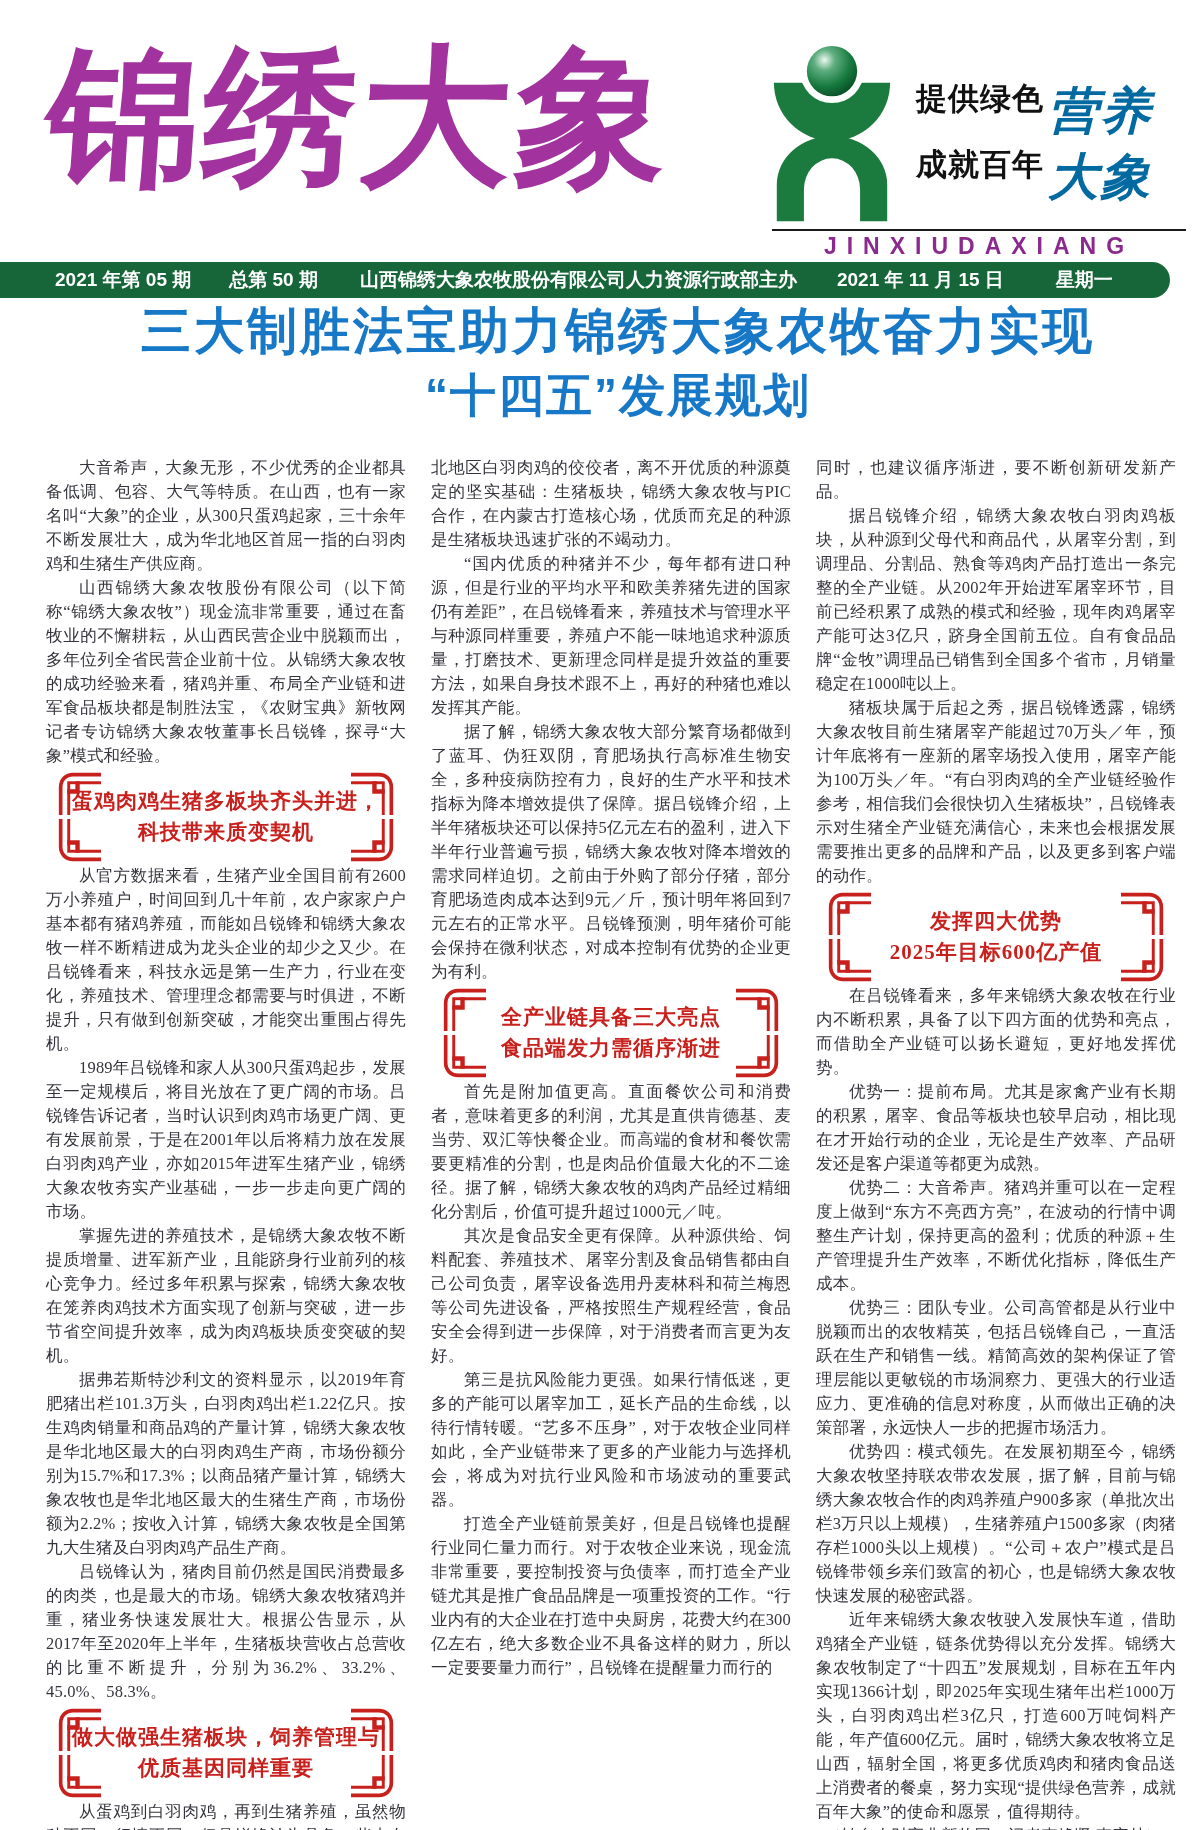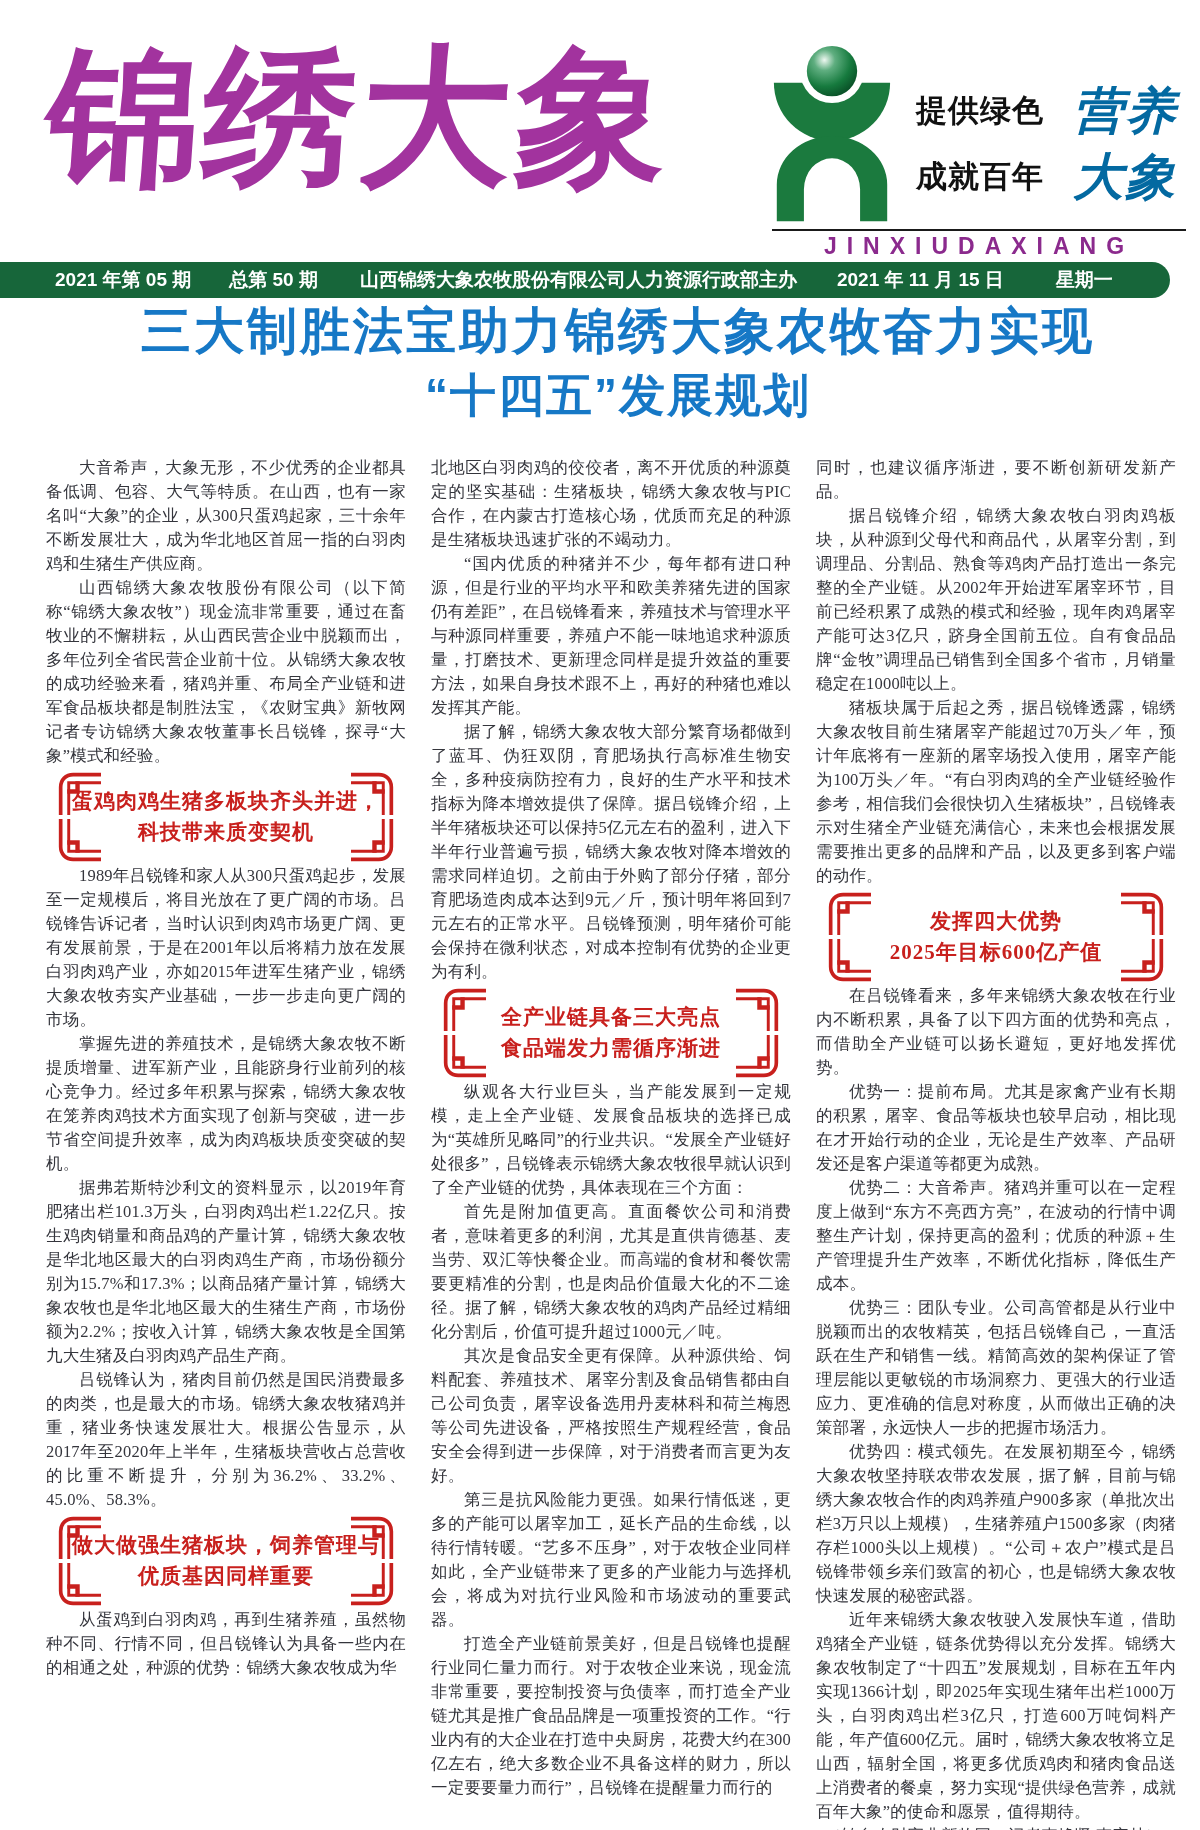--- a/index.html
+++ b/index.html
@@ -6,21 +6,21 @@
   .page{position:relative;width:1200px;height:1830px;background:#fff;overflow:hidden;
         font-family:"Liberation Serif","DejaVu Serif",serif;}
 
   
   .masthead-title{position:absolute;left:48px;top:30px;width:630px;
     font-size:152px;line-height:1.15;font-weight:bold;color:#a2339e;
     letter-spacing:4px;transform:skewX(-4deg);font-family:"DejaVu Serif","Liberation Serif",serif;
     white-space:nowrap;}
   .logo{position:absolute;left:768px;top:44px;width:128px;height:184px;}
   .slogan{position:absolute;left:916px;top:78px;width:280px;font-family:"Liberation Sans","DejaVu Sans",sans-serif;}
-  .slogan-row{white-space:nowrap;height:66px;display:flex;align-items:center;gap:25px;}
+  .slogan-row{white-space:nowrap;height:66px;display:flex;align-items:flex-start;}
   .slogan-black{font-size:31px;color:#111;font-weight:bold;letter-spacing:1px;}
   .slogan-green{font-size:50px;color:#0369a1;font-weight:bold;font-style:italic;
     font-family:"DejaVu Serif",serif;letter-spacing:2px;margin-left:4px;}
   .logo-divider{position:absolute;left:772px;top:229px;width:414px;height:2px;background:#1a1a1a;}
   .romanized{position:absolute;left:772px;top:233px;width:414px;text-align:center;
     font-family:"Liberation Sans","DejaVu Sans",sans-serif;font-weight:bold;
     font-size:23px;letter-spacing:10px;color:#8b2a8d;white-space:nowrap;}
 
   
   .banner{position:absolute;left:0;top:262px;width:1170px;height:36px;background:#17663a;
@@ -138,20 +138,21 @@
           <span class="corner br">
             <svg viewBox="0 0 60 60" aria-hidden="true">
               <path d="M60 5 H22 C12 5 5 12 5 22 V60" fill="none" stroke="#c8201d" stroke-width="5"></path>
               <path d="M60 16 H27 V27 H16 V60" fill="none" stroke="#c8201d" stroke-width="4"></path>
               <rect x="16" y="16" width="13" height="13" fill="none" stroke="#c8201d" stroke-width="4"></rect>
             </svg>
           </span>
           <div class="subhead-line">蛋鸡肉鸡生猪多板块齐头并进，</div>
           <div class="subhead-line">科技带来质变契机</div>
         </div>
+        <p class="para">从官方数据来看，生猪产业全国目前有2600万小养殖户，时间回到几十年前，农户家家户户基本都有猪鸡养殖，而能如吕锐锋和锦绣大象农牧一样不断精进成为龙头企业的却少之又少。在吕锐锋看来，科技永远是第一生产力，行业在变化，养殖技术、管理理念都需要与时俱进，不断提升，只有做到创新突破，才能突出重围占得先机。</p>
         <p class="para">1989年吕锐锋和家人从300只蛋鸡起步，发展至一定规模后，将目光放在了更广阔的市场。吕锐锋告诉记者，当时认识到肉鸡市场更广阔、更有发展前景，于是在2001年以后将精力放在发展白羽肉鸡产业，亦如2015年进军生猪产业，锦绣大象农牧夯实产业基础，一步一步走向更广阔的市场。</p>
         <p class="para">掌握先进的养殖技术，是锦绣大象农牧不断提质增量、进军新产业，且能跻身行业前列的核心竞争力。经过多年积累与探索，锦绣大象农牧在笼养肉鸡技术方面实现了创新与突破，进一步节省空间提升效率，成为肉鸡板块质变突破的契机。</p>
         <p class="para">据弗若斯特沙利文的资料显示，以2019年育肥猪出栏101.3万头，白羽肉鸡出栏1.22亿只。按生鸡肉销量和商品鸡的产量计算，锦绣大象农牧是华北地区最大的白羽肉鸡生产商，市场份额分别为15.7%和17.3%；以商品猪产量计算，锦绣大象农牧也是华北地区最大的生猪生产商，市场份额为2.2%；按收入计算，锦绣大象农牧是全国第九大生猪及白羽肉鸡产品生产商。</p>
         <p class="para">吕锐锋认为，猪肉目前仍然是国民消费最多的肉类，也是最大的市场。锦绣大象农牧猪鸡并重，猪业务快速发展壮大。根据公告显示，从2017年至2020年上半年，生猪板块营收占总营收的比重不断提升，分别为36.2%、33.2%、45.0%、58.3%。</p>
         <div class="subhead">
           <span class="corner tl">
             <svg viewBox="0 0 60 60" aria-hidden="true">
               <path d="M60 5 H22 C12 5 5 12 5 22 V60" fill="none" stroke="#c8201d" stroke-width="5"></path>
               <path d="M60 16 H27 V27 H16 V60" fill="none" stroke="#c8201d" stroke-width="4"></path>
               <rect x="16" y="16" width="13" height="13" fill="none" stroke="#c8201d" stroke-width="4"></rect>
@@ -212,21 +213,20 @@
           <span class="corner br">
             <svg viewBox="0 0 60 60" aria-hidden="true">
               <path d="M60 5 H22 C12 5 5 12 5 22 V60" fill="none" stroke="#c8201d" stroke-width="5"></path>
               <path d="M60 16 H27 V27 H16 V60" fill="none" stroke="#c8201d" stroke-width="4"></path>
               <rect x="16" y="16" width="13" height="13" fill="none" stroke="#c8201d" stroke-width="4"></rect>
             </svg>
           </span>
           <div class="subhead-line">全产业链具备三大亮点</div>
           <div class="subhead-line">食品端发力需循序渐进</div>
         </div>
-        <p class="para">纵观各大行业巨头，当产能发展到一定规模，走上全产业链、发展食品板块的选择已成为“英雄所见略同”的行业共识。“发展全产业链好处很多”，吕锐锋表示锦绣大象农牧很早就认识到了全产业链的优势，具体表现在三个方面：</p>
         <p class="para">首先是附加值更高。直面餐饮公司和消费者，意味着更多的利润，尤其是直供肯德基、麦当劳、双汇等快餐企业。而高端的食材和餐饮需要更精准的分割，也是肉品价值最大化的不二途径。据了解，锦绣大象农牧的鸡肉产品经过精细化分割后，价值可提升超过1000元／吨。</p>
         <p class="para">其次是食品安全更有保障。从种源供给、饲料配套、养殖技术、屠宰分割及食品销售都由自己公司负责，屠宰设备选用丹麦林科和荷兰梅恩等公司先进设备，严格按照生产规程经营，食品安全会得到进一步保障，对于消费者而言更为友好。</p>
         <p class="para">第三是抗风险能力更强。如果行情低迷，更多的产能可以屠宰加工，延长产品的生命线，以待行情转暖。“艺多不压身”，对于农牧企业同样如此，全产业链带来了更多的产业能力与选择机会，将成为对抗行业风险和市场波动的重要武器。</p>
         <p class="para">打造全产业链前景美好，但是吕锐锋也提醒行业同仁量力而行。对于农牧企业来说，现金流非常重要，要控制投资与负债率，而打造全产业链尤其是推广食品品牌是一项重投资的工作。“行业内有的大企业在打造中央厨房，花费大约在300亿左右，绝大多数企业不具备这样的财力，所以一定要要量力而行”，吕锐锋在提醒量力而行的</p>
       </div>
     <div class="col">
         <p class="para noindent">同时，也建议循序渐进，要不断创新研发新产品。</p>
         <p class="para">据吕锐锋介绍，锦绣大象农牧白羽肉鸡板块，从种源到父母代和商品代，从屠宰分割，到调理品、分割品、熟食等鸡肉产品打造出一条完整的全产业链。从2002年开始进军屠宰环节，目前已经积累了成熟的模式和经验，现年肉鸡屠宰产能可达3亿只，跻身全国前五位。自有食品品牌“金牧”调理品已销售到全国多个省市，月销量稳定在1000吨以上。</p>
         <p class="para">猪板块属于后起之秀，据吕锐锋透露，锦绣大象农牧目前生猪屠宰产能超过70万头／年，预计年底将有一座新的屠宰场投入使用，屠宰产能为100万头／年。“有白羽肉鸡的全产业链经验作参考，相信我们会很快切入生猪板块”，吕锐锋表示对生猪全产业链充满信心，未来也会根据发展需要推出更多的品牌和产品，以及更多到客户端的动作。</p>
         <div class="subhead">

